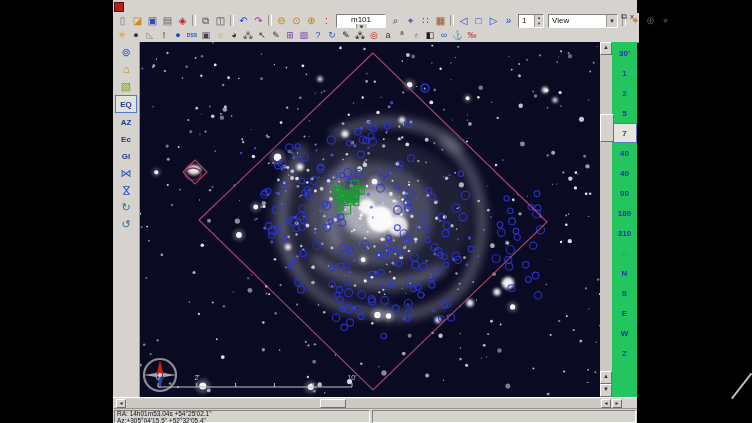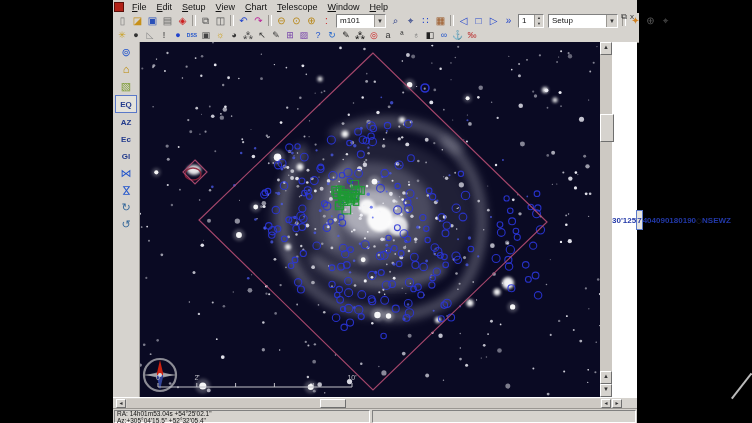--- a/index.html
+++ b/index.html
@@ -43,21 +43,21 @@
   #chartsvg{position:absolute;left:0;top:0;}
   svg text{font-family:"Liberation Sans",sans-serif;}
   
   #vscroll{width:12px;height:355px;background:#cdc9c3;display:flex;flex-direction:column;}
   .sbtn{height:11px;background:#d6d3ce;border:1px solid;border-color:#fff #6f6f6f #6f6f6f #fff;
         font-size:6px;line-height:9px;text-align:center;color:#333;flex:0 0 auto;cursor:default;}
   #vtrack{flex:1;position:relative;}
   #vthumb{position:absolute;left:0;top:59px;width:12px;height:26px;background:#d6d3ce;
           border:1px solid;border-color:#fff #6f6f6f #6f6f6f #fff;}
   
-  #fovcol{width:25px;height:355px;background:#ffffff;display:flex;flex-direction:row;align-items:center;padding-top:1px;box-sizing:border-box;}
+  #fovcol{width:25px;height:355px;background:#22c55e;display:flex;flex-direction:column;align-items:center;padding-top:1px;box-sizing:border-box;}
   .fbtn{width:22px;height:20px;display:flex;align-items:center;justify-content:center;
         font-size:8px;font-weight:bold;color:#2238a8;cursor:default;}
   .fbtn.sel{border:1px solid #5a78c8;background:#e6e4de;height:18px;}
   .fbtn.icon{font-weight:normal;font-size:10px;color:#555;}
   
   #hscroll{position:absolute;left:0;top:397px;width:524px;height:11px;background:#d6d3ce;border-top:1px solid #fff;}
   #htrack{position:absolute;left:14px;top:1px;width:473px;height:9px;background:#cdc9c3;}
   #hthumb{position:absolute;left:193px;top:0;width:26px;height:9px;background:#d6d3ce;
           border:1px solid;border-color:#fff #6f6f6f #6f6f6f #fff;box-sizing:border-box;}
   .harrow{position:absolute;top:1px;width:10px;height:9px;background:#d6d3ce;border:1px solid;
@@ -72,30 +72,20 @@
             transform:rotate(-52deg);transform-origin:left top;opacity:.8;}
 </style>
 </head>
 <body>
 
 <div id="stage">
   <div id="win">
 
     <div id="menubar">
       <span class="appicon"></span>
-      <div id="menu-items" style="display:flex;">
-          <span class="mitem">File</span>
-          <span class="mitem">Edit</span>
-          <span class="mitem">Setup</span>
-          <span class="mitem">View</span>
-          <span class="mitem">Chart</span>
-          <span class="mitem">Telescope</span>
-          <span class="mitem">Window</span>
-          <span class="mitem">Help</span>
-        </div>
     </div>
 
     <div class="winbtns">
       <span class="wbtn">⧉</span>
       <span class="wbtn">x</span>
     </div>
 
     <div id="toolbar1" class="tb">
         <div class="tbtn">
           <span style="color: rgb(119, 119, 119);">▯</span>
@@ -132,21 +122,21 @@
         </div>
         <div class="tbtn">
           <span style="color: rgb(184, 136, 26);">⊙</span>
         </div>
         <div class="tbtn">
           <span style="color: rgb(184, 136, 26);">⊕</span>
         </div>
         <div class="tbtn">
           <span style="color: rgb(204, 34, 34);">:</span>
         </div>
-        <div class="combo" style="width: 48px;">
+        <div class="combo" style="width: 48px; flex-direction: column;">
           <span class="cval">m101</span>
           <div class="cbtn">▼</div>
         </div>
         <div class="tbtn">
           <span style="color: rgb(26, 47, 128);">⌕</span>
         </div>
         <div class="tbtn">
           <span style="color: rgb(26, 47, 128);">⌖</span>
         </div>
         <div class="tbtn">
@@ -169,21 +159,21 @@
           <span style="color: rgb(34, 68, 204);">»</span>
         </div>
         <div class="spin">
           <span class="cval">1</span>
           <div class="spud">
             <div>▲</div>
             <div>▼</div>
           </div>
         </div>
         <div class="combo" style="width: 68px;">
-          <span class="cval">Setup</span>
+          <span class="cval">View</span>
           <div class="cbtn">▼</div>
         </div>
         <div class="sep"></div>
         <div class="tbtn">
           <span style="color: rgb(208, 128, 32);">✦</span>
         </div>
         <div class="tbtn">
           <span style="color: rgb(85, 85, 85);">⊕</span>
         </div>
         <div class="tbtn">
@@ -1117,21 +1107,21 @@
       <div id="fovcol">
           <div class="fbtn">30'</div>
           <div class="fbtn">1</div>
           <div class="fbtn">2</div>
           <div class="fbtn">5</div>
           <div class="fbtn sel">7</div>
           <div class="fbtn">40</div>
           <div class="fbtn">40</div>
           <div class="fbtn">90</div>
           <div class="fbtn">180</div>
-          <div class="fbtn">190</div>
+          <div class="fbtn">310</div>
           <div class="fbtn icon">◌</div>
           <div class="fbtn">N</div>
           <div class="fbtn">S</div>
           <div class="fbtn">E</div>
           <div class="fbtn">W</div>
           <div class="fbtn">Z</div>
         </div>
     </div>
 
     <div id="hscroll">

